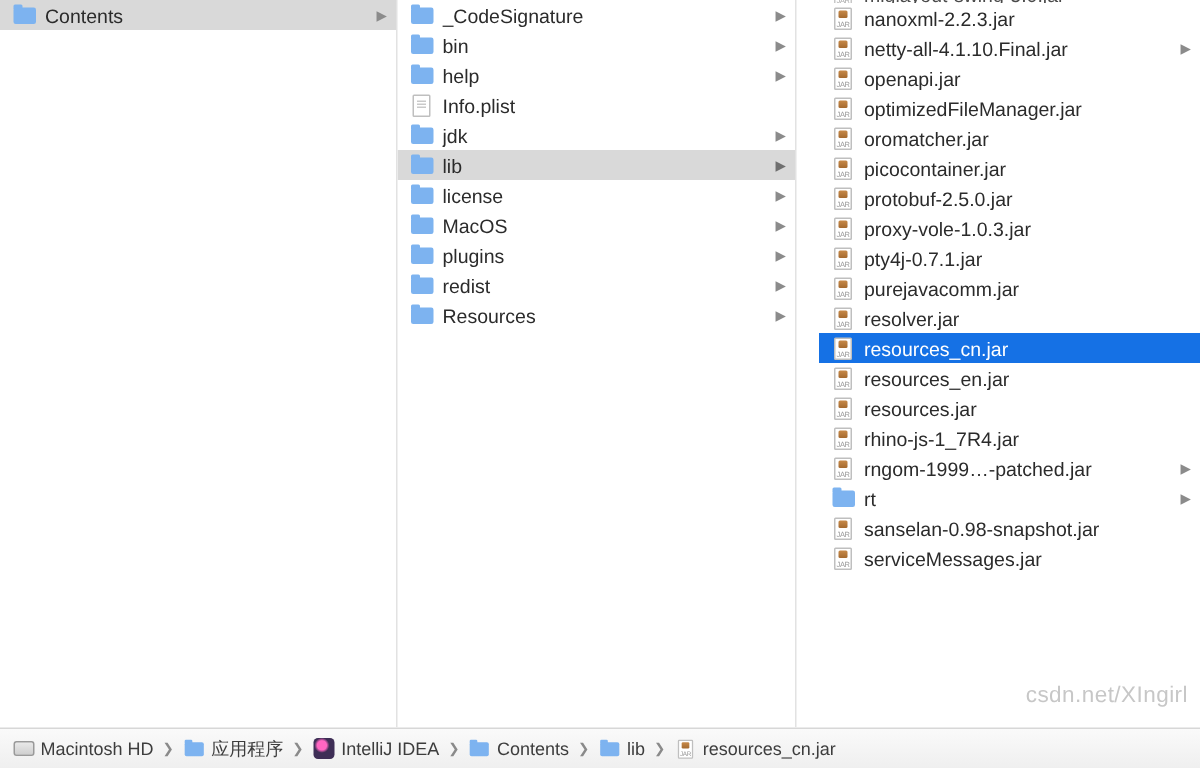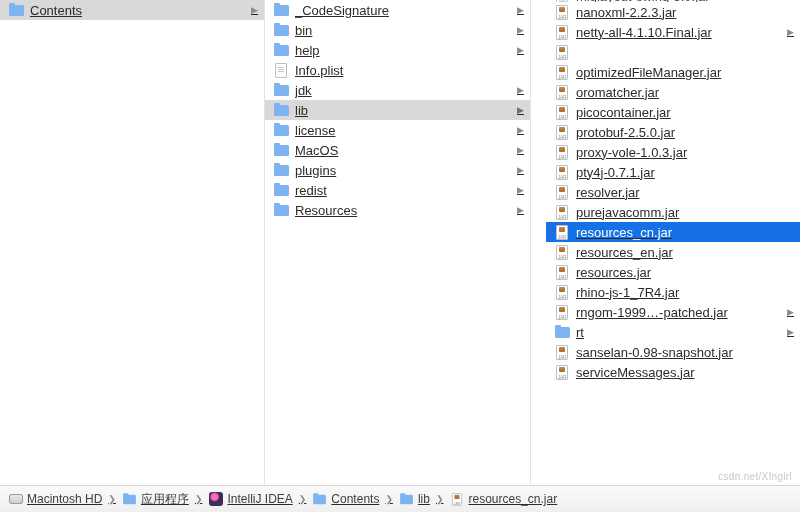--- a/index.html
+++ b/index.html
@@ -1,17 +1,17 @@
 <!DOCTYPE html>
 <html><head>
 <meta charset="utf-8">
 <style>
   * { box-sizing: border-box; margin: 0; padding: 0; }
   html, body { width: 800px; height: 512px; font-family: -apple-system, "Helvetica Neue", Arial, sans-serif; font-size: 13px; color: #2b2b2b; background:#fff; overflow:hidden; }
-  .finder { display:flex; flex-direction:column; height:100%;text-decoration:underline; }
+  .finder { display:flex; flex-direction:column; height:100%; }
   .columns { flex:1; display:flex; overflow:hidden; border-bottom:1px solid #d7d7d7; }
   .col { height:100%; overflow-y:auto; overflow-x:hidden; }
   .col1 { width:264px; }
   .col2 { width:266px; border-left:1px solid #e2e2e2; }
   .col3 { flex:1; border-left:1px solid #e2e2e2;padding-left:15px; }
   .row { display:flex; align-items:center; height:20px; padding:0 6px 0 8px; white-space:nowrap; cursor:default; }
   .row .icon { width:16px; height:16px; margin-right:6px; flex:0 0 16px; display:flex; align-items:center; justify-content:center; }
   .row .label { flex:1; overflow:hidden; text-overflow:ellipsis; }
   .row .chev { flex:0 0 10px; font-size:9px; color:#8b8b8b; text-align:right; }
   .row.root-sel { background:#d9d9d9; }
@@ -27,21 +27,21 @@
   .file-glyph.jar::after { content:"JAR"; position:absolute; bottom:-1px; left:0; right:0; font-size:5px; text-align:center; color:#9a9a9a; letter-spacing:-0.3px; }
   .file-glyph.jar::before { content:""; position:absolute; top:1px; left:2px; right:2px; height:5px; background:linear-gradient(#c78a4a,#a56a2f); border-radius:1px; }
   .row.focus-sel .file-glyph.jar { background:#fff; }
   
   .pathbar { height:26px; display:flex; align-items:center; padding:0 8px; background:linear-gradient(#fafafa,#efefef); font-size:12px; color:#3d3d3d; }
   .pathbar .crumb { display:flex; align-items:center; }
   .pathbar .cicon { width:15px; height:15px; margin-right:4px; display:flex; align-items:center; justify-content:center; }
   .pathbar .sep { color:#8a8a8a; font-size:9px; margin:0 6px 0 6px; }
   .hdd { width:14px; height:10px; border:1px solid #9a9a9a; border-radius:2px; background:linear-gradient(#e9e9e9,#cfcfcf); }
   .appicon { width:14px; height:14px; border-radius:3px; background:radial-gradient(circle at 40% 35%, #ff66c2 0 25%, #3e2e56 40% 100%); }
-  .watermark { position:absolute; right:8px; bottom:30px; font-size:10px; color:#c7c7c7; pointer-events:none; letter-spacing:0.3px; }
+  .watermark { position:absolute; right:8px; bottom:40px; font-size:15px; color:#c7c7c7; pointer-events:none; letter-spacing:0.3px; }
 </style>
 </head>
 <body>
 
 <div class="finder">
   <div class="columns">
     <div class="col col1" id="col1">
         <div class="row root-sel">
           <span class="icon">
             <span class="folder-glyph"></span>
@@ -148,20 +148,21 @@
           <span class="icon">
             <span class="file-glyph jar"></span>
           </span>
           <span class="label">netty-all-4.1.10.Final.jar</span>
           <span class="chev">▶</span>
         </div>
         <div class="row">
           <span class="icon">
             <span class="file-glyph jar"></span>
           </span>
+          <span class="label">openapi.jar</span>
           <span class="chev"></span>
         </div>
         <div class="row">
           <span class="icon">
             <span class="file-glyph jar"></span>
           </span>
           <span class="label">optimizedFileManager.jar</span>
           <span class="chev"></span>
         </div>
         <div class="row">
@@ -196,28 +197,28 @@
           <span class="icon">
             <span class="file-glyph jar"></span>
           </span>
           <span class="label">pty4j-0.7.1.jar</span>
           <span class="chev"></span>
         </div>
         <div class="row">
           <span class="icon">
             <span class="file-glyph jar"></span>
           </span>
+          <span class="label">purejavacomm.jar</span>
+          <span class="chev"></span>
+        </div>
+        <div class="row">
+          <span class="icon">
+            <span class="file-glyph jar"></span>
+          </span>
           <span class="label">resolver.jar</span>
-          <span class="chev"></span>
-        </div>
-        <div class="row">
-          <span class="icon">
-            <span class="file-glyph jar"></span>
-          </span>
-          <span class="label">purejavacomm.jar</span>
           <span class="chev"></span>
         </div>
         <div class="row focus-sel">
           <span class="icon">
             <span class="file-glyph jar"></span>
           </span>
           <span class="label">resources_cn.jar</span>
           <span class="chev"></span>
         </div>
         <div class="row">

